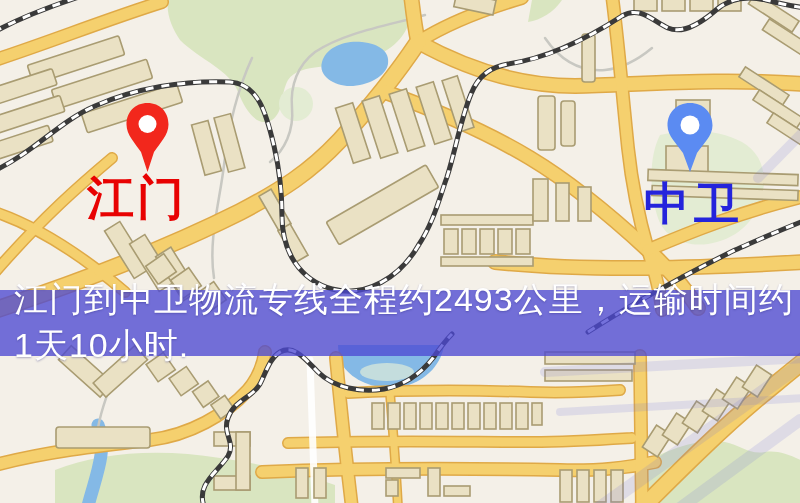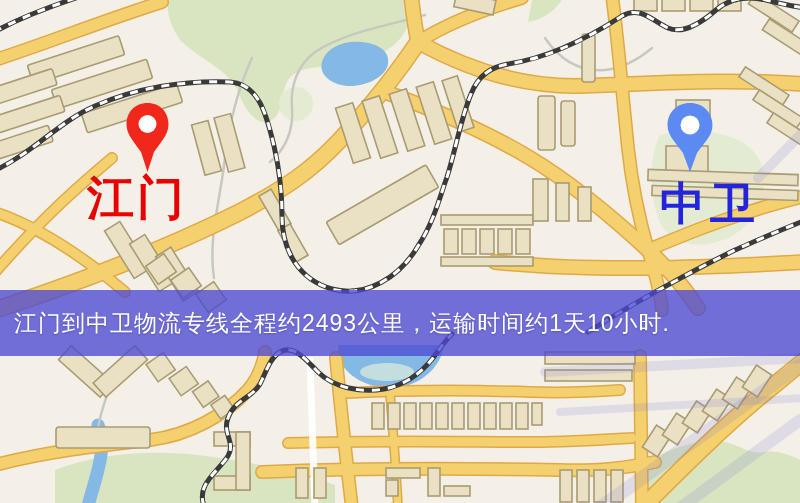--- a/index.html
+++ b/index.html
@@ -26,27 +26,27 @@
 
   .pin{position:absolute;z-index:3;}
   .pin-red{fill:var(--pin-red);}
   .pin-blue{fill:var(--pin-blue);}
 
   .place-label{
     position:absolute;z-index:4;line-height:1;white-space:nowrap;
     font-family:Liberation Sans, sans-serif;font-weight:600;
   }
   .origin-label{left:87px;top:174px;font-size:47px;letter-spacing:3px;color:var(--label-red);}
-  .dest-label{left:644px;top:181px;font-size:45px;letter-spacing:5px;color:var(--label-blue);margin-left:16px;}
+  .dest-label{left:644px;top:181px;font-size:45px;letter-spacing:5px;color:var(--label-blue);}
 
   .banner{
     position:absolute;left:0;top:290px;width:800px;height:66px;z-index:5;
     background:var(--banner-bg);
     display:flex;align-items:center;box-sizing:border-box;padding-left:14px;
-    color:var(--banner-text);font-size:23px;letter-spacing:1px;
+    color:var(--banner-text);font-size:34px;letter-spacing:1px;
     text-shadow:0 1px 2px rgba(40,40,120,.35);
   }
 </style>
 </head>
 <body>
 
 <div class="stage">
 
   <svg class="map-svg" width="800" height="503" viewBox="0 0 800 503" aria-hidden="true">
 

